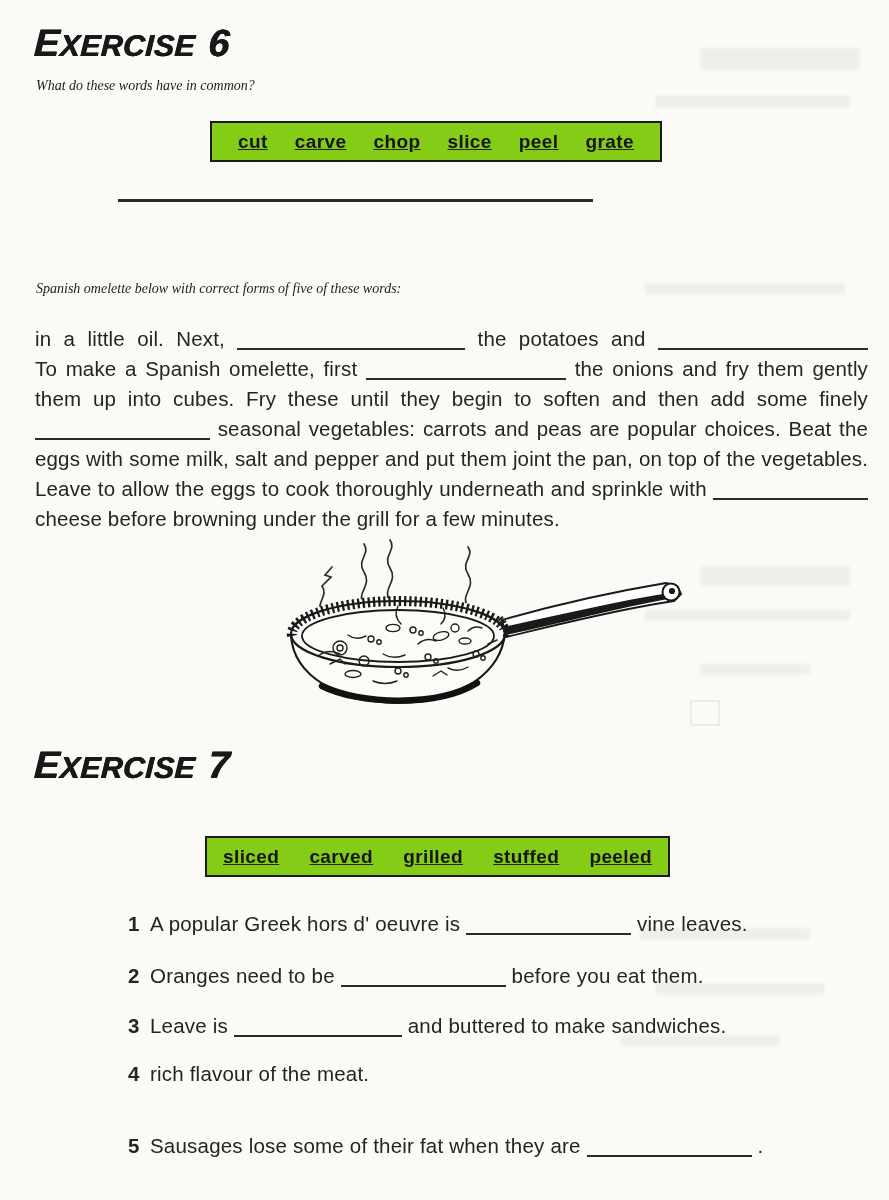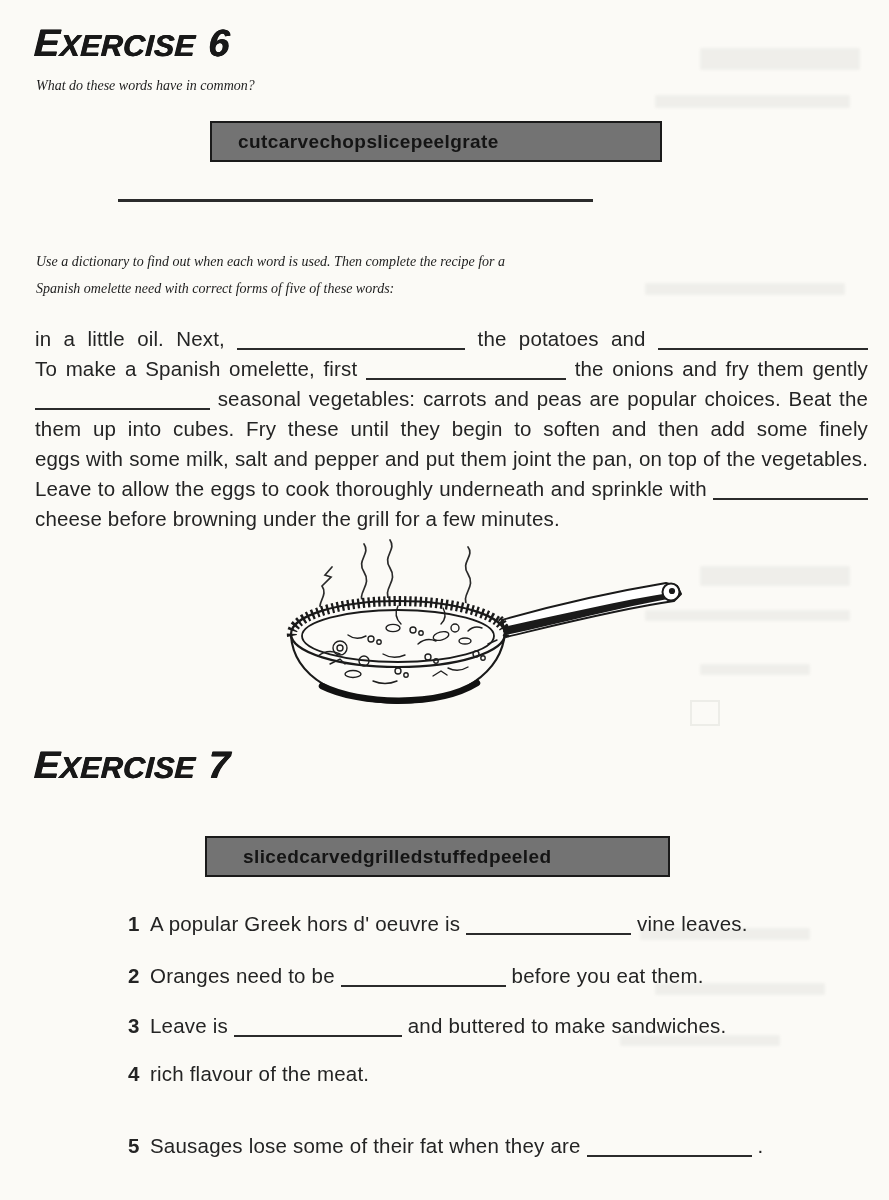--- a/index.html
+++ b/index.html
@@ -24,25 +24,25 @@
   .prompt{
     position:absolute;left:36px;margin:0;color:#1c1c1c;
     font-family:"Liberation Serif",serif;font-style:italic;font-size:14px;
     line-height:27px;white-space:nowrap;
   }
   #ex6-question{top:72px;}
   #ex6-instructions{top:248px;white-space:normal;width:820px;}
   #ex7-question{top:792px;}
   
   .word-box{
-    position:absolute;display:flex;align-items:center;
-    border:2.5px solid #1a1a1a;background:#737373;box-sizing:border-box;
+    position:absolute;display:flex;align-items:center;justify-content:space-between;
+    border:2.5px solid #1a1a1a;background:#84cc16;box-sizing:border-box;text-decoration:underline;
   }
   #word-box-1{left:210px;top:121px;width:452px;height:41px;padding:0 26px;}
-  #word-box-2{left:205px;top:836px;width:465px;height:41px;padding:0 36px;}
+  #word-box-2{left:205px;top:836px;width:465px;height:41px;padding:0 16px;}
   .word{font-weight:bold;font-size:19px;letter-spacing:.4px;color:#141414;}
   
   .answer-line{position:absolute;left:118px;top:199px;width:475px;border-top:3px solid #2b2b2b;}
   
   .recipe{position:absolute;left:35px;top:324px;width:833px;font-size:20.5px;color:#242424;letter-spacing:.15px;}
   .rline{height:30px;line-height:30px;overflow:visible;}
   .rline.just{text-align:justify;text-align-last:justify;text-justify:inter-word;}
   .blank{
     display:inline-block;height:14px;border-bottom:2.4px solid #2b2b2b;
     transform:translateY(4px);
@@ -70,28 +70,28 @@
       <span class="word">cut</span>
       <span class="word">carve</span>
       <span class="word">chop</span>
       <span class="word">slice</span>
       <span class="word">peel</span>
       <span class="word">grate</span>
     </div>
 
   <div class="answer-line"></div>
 
-  <p class="prompt" id="ex6-instructions"><span>Use a dictionary to find out when each word is used. Then complete the recipe for a</span><br>
-  <span>Spanish omelette need with correct forms of five of these words:</span></p>
+  <p class="prompt" id="ex6-instructions"><br>
+  <span>Spanish omelette below with correct forms of five of these words:</span></p>
 
   <div class="recipe">
       <div class="rline just"><span>in a little oil. Next, </span><span class="blank" style="width: 228px;"></span><span> the potatoes and </span><span class="blank" style="width: 210px;"></span></div>
       <div class="rline just"><span>To make a Spanish omelette, first </span><span class="blank" style="width: 200px;"></span><span> the onions and fry them gently</span></div>
+      <div class="rline just"><span>them up into cubes. Fry these until they begin to soften and then add some finely</span></div>
       <div class="rline just"><span class="blank" style="width: 175px;"></span><span> seasonal vegetables: carrots and peas are popular choices. Beat the</span></div>
-      <div class="rline just"><span>them up into cubes. Fry these until they begin to soften and then add some finely</span></div>
       <div class="rline just"><span>eggs with some milk, salt and pepper and put them joint the pan, on top of the vegetables.</span></div>
       <div class="rline just"><span>Leave to allow the eggs to cook thoroughly underneath and sprinkle with </span><span class="blank" style="width: 155px;"></span></div>
       <div class="rline"><span>cheese before browning under the grill for a few minutes.</span></div>
     </div>
 
   <div class="pan">
     <svg width="420" height="184" viewBox="0 0 420 184" xmlns="http://www.w3.org/2000/svg">
 
       <g fill="none" stroke="#2a2a2a" stroke-width="1.7" stroke-linecap="round">
         <path d="M44,76 C37,67 51,60 44,50 l9,-9 -6,-2 7,-8"></path>

